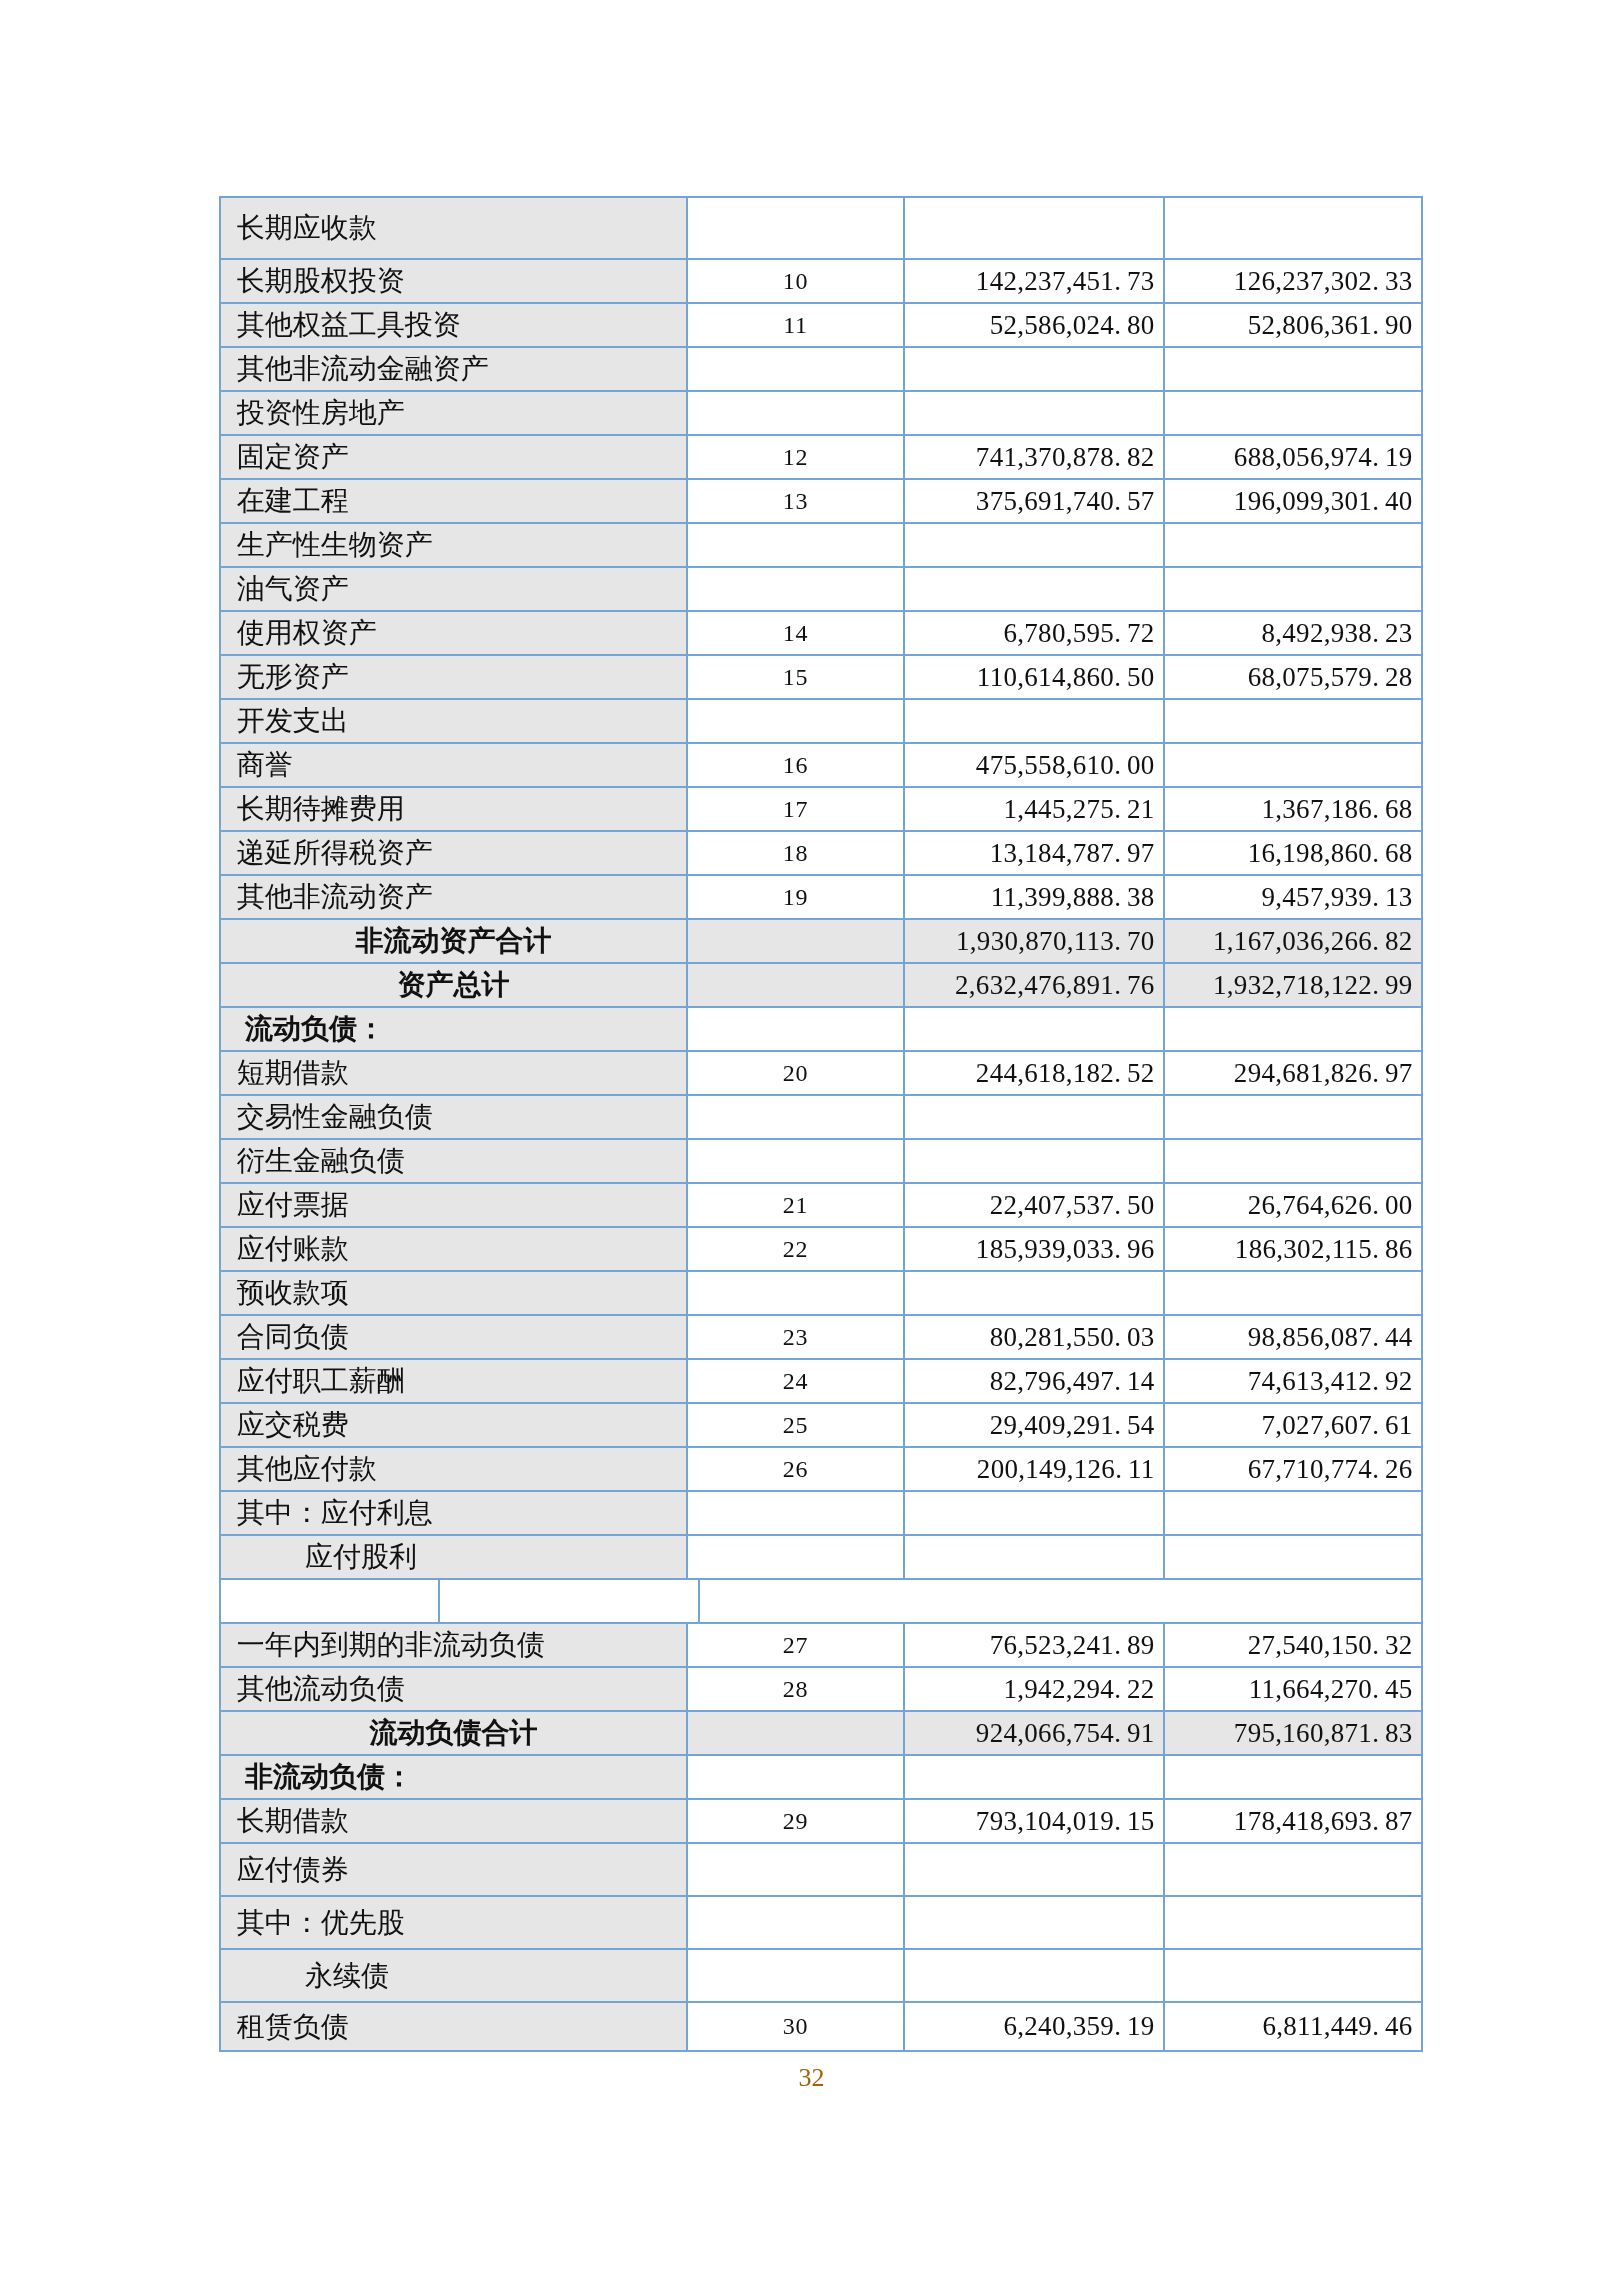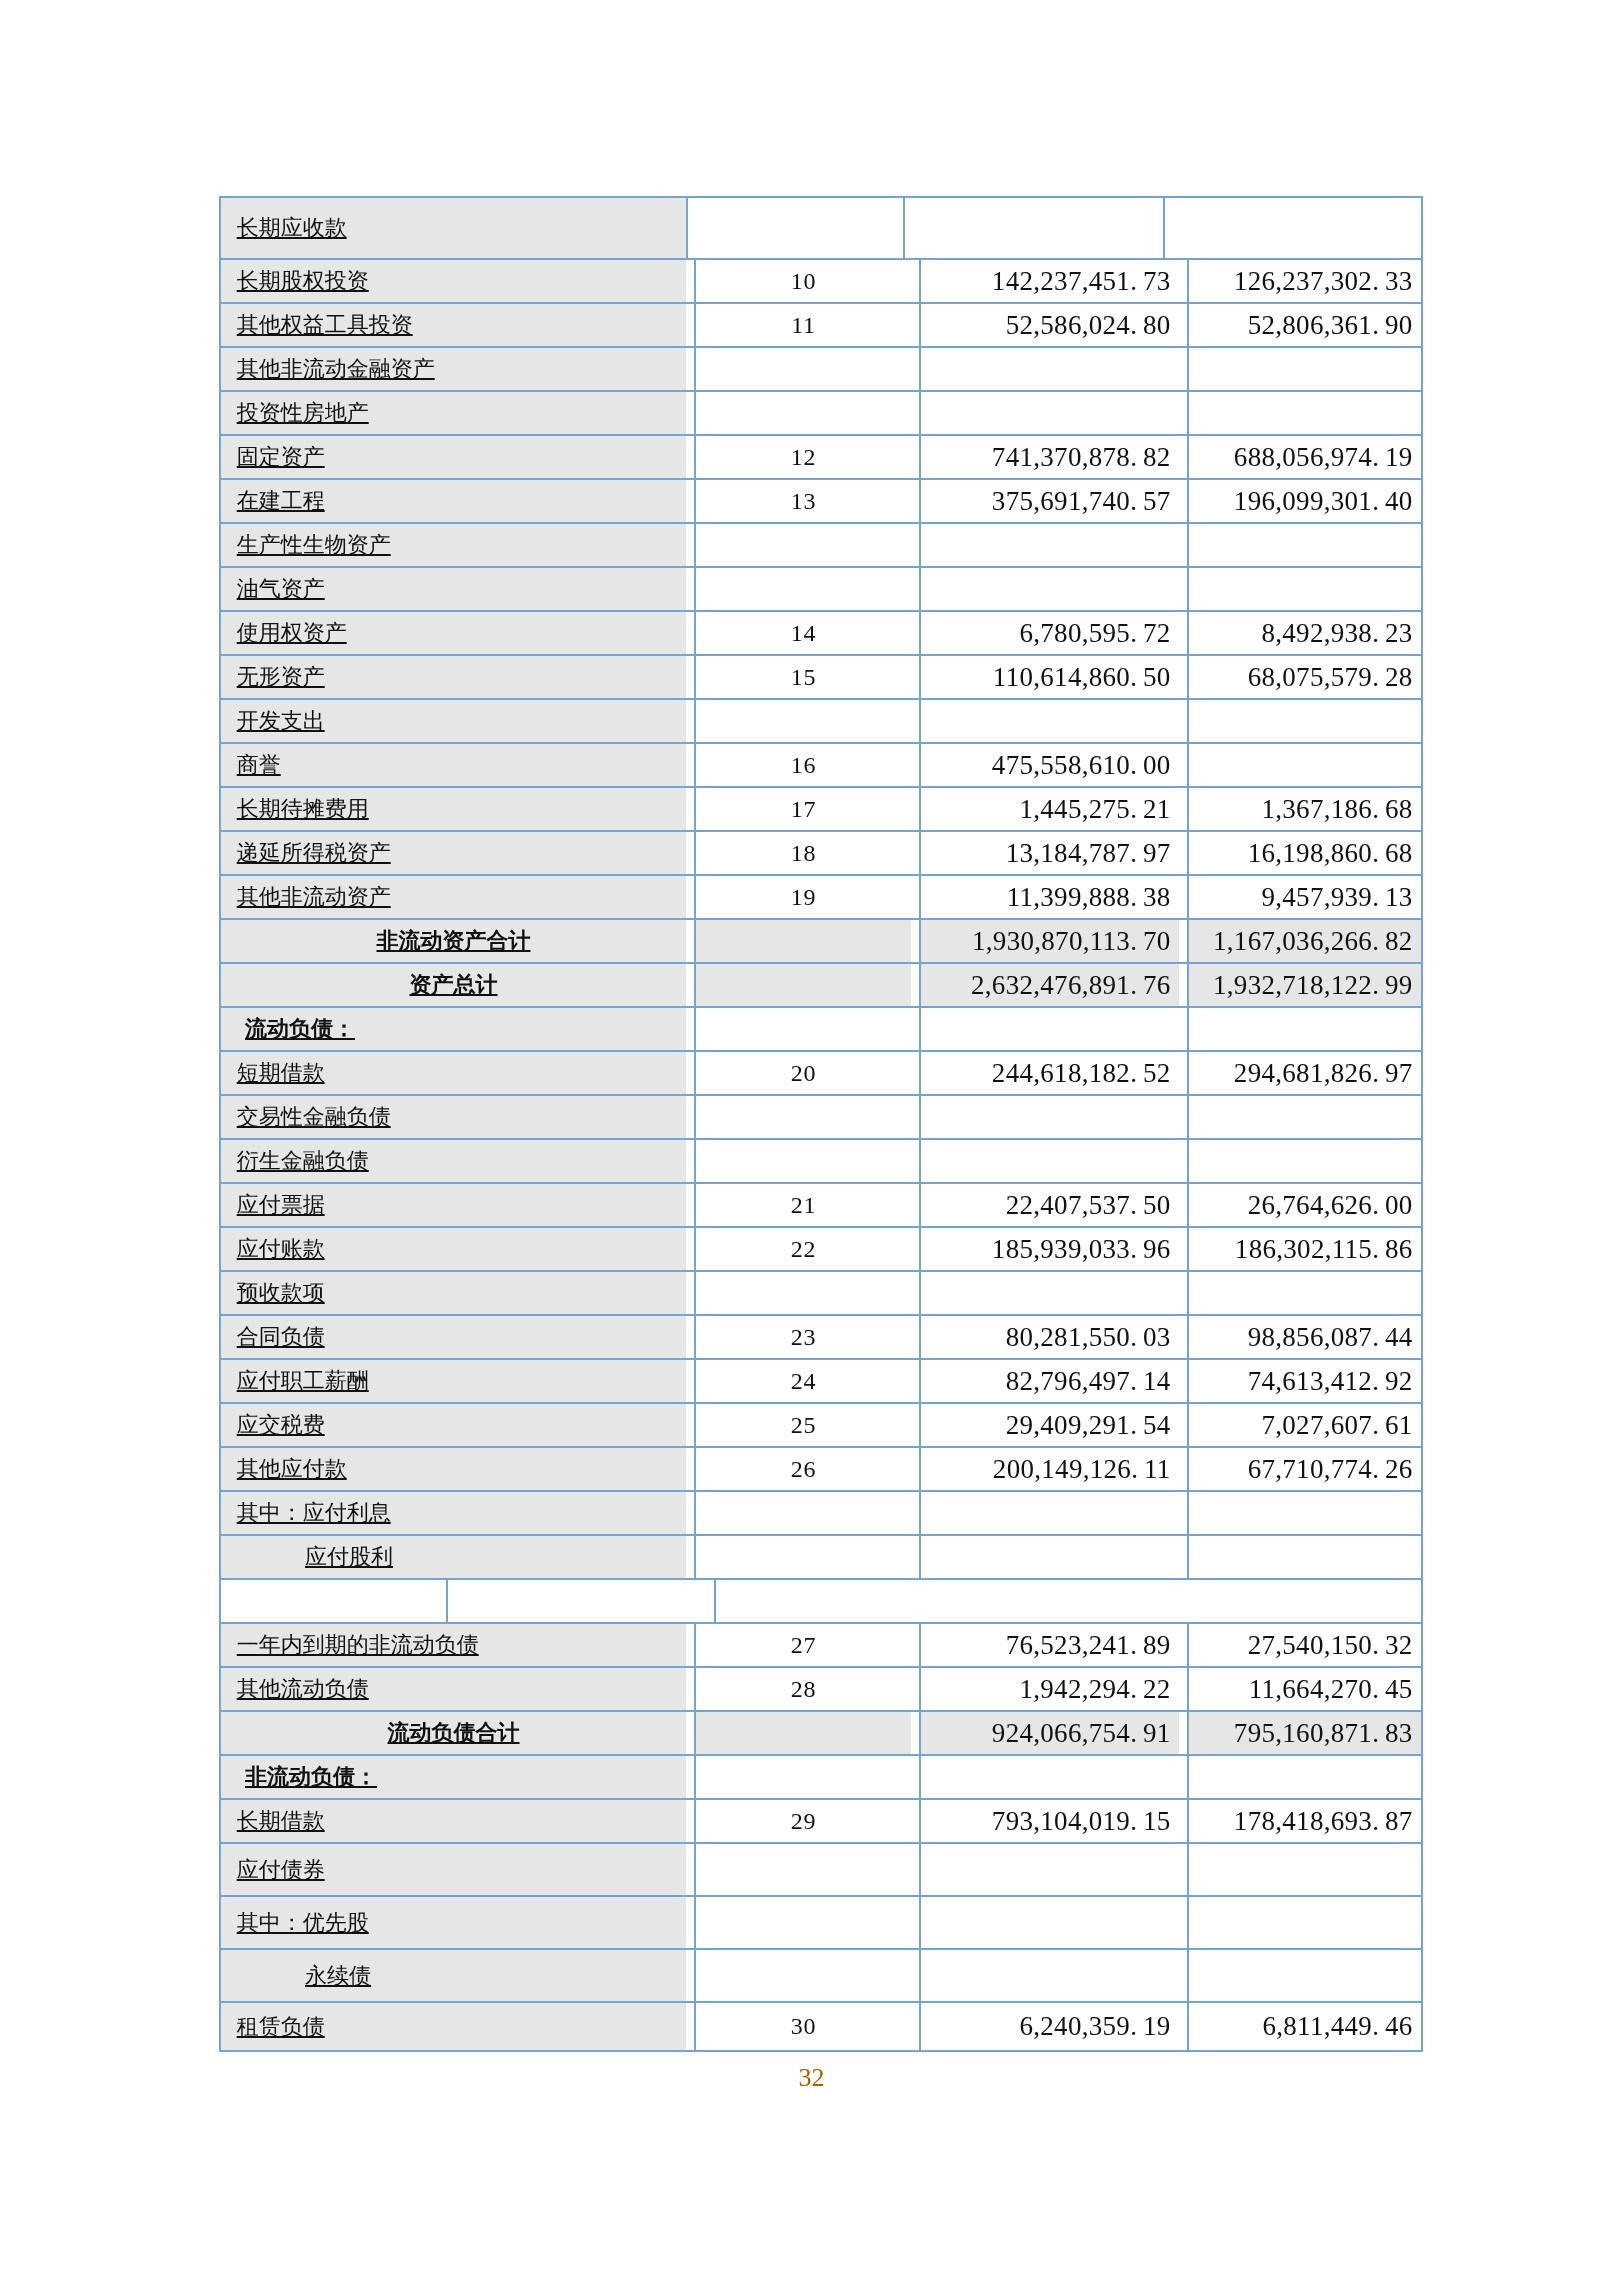--- a/index.html
+++ b/index.html
@@ -22,37 +22,36 @@
     width:1204px;
     border:2px solid var(--line);
     box-sizing:border-box;
     background:#ffffff;
   }
   .row{
     display:flex;
     height:44px;
     box-sizing:border-box;
   }
-  .row + .row{border-top:2px solid var(--line);gap:8px;}
+  .row + .row{border-top:2px solid var(--line);}
   .cell{
     box-sizing:border-box;
     display:flex;
     align-items:center;
     overflow:hidden;
     white-space:nowrap;
     background:#ffffff;
   }
   .cell + .cell{border-left:2px solid var(--line);}
   .cell.label{
     flex:0 0 465px;
     background:var(--shade);
     padding-left:15.7px;
-    font-size:22px;
+    font-size:28px;
     justify-content:flex-start;
-    text-decoration:underline;
   }
   .cell.note{
     flex:0 0 217px;
     justify-content:center;
     font-size:24px;
     letter-spacing:0.7px;
   }
   .cell.amount{
     flex:1 1 auto;
     justify-content:flex-end;

